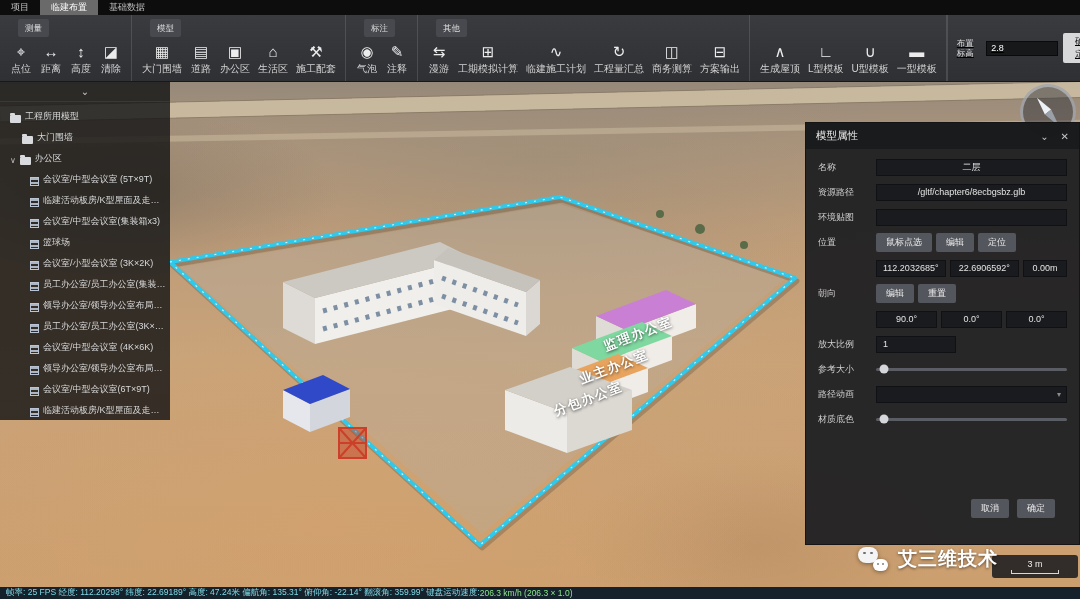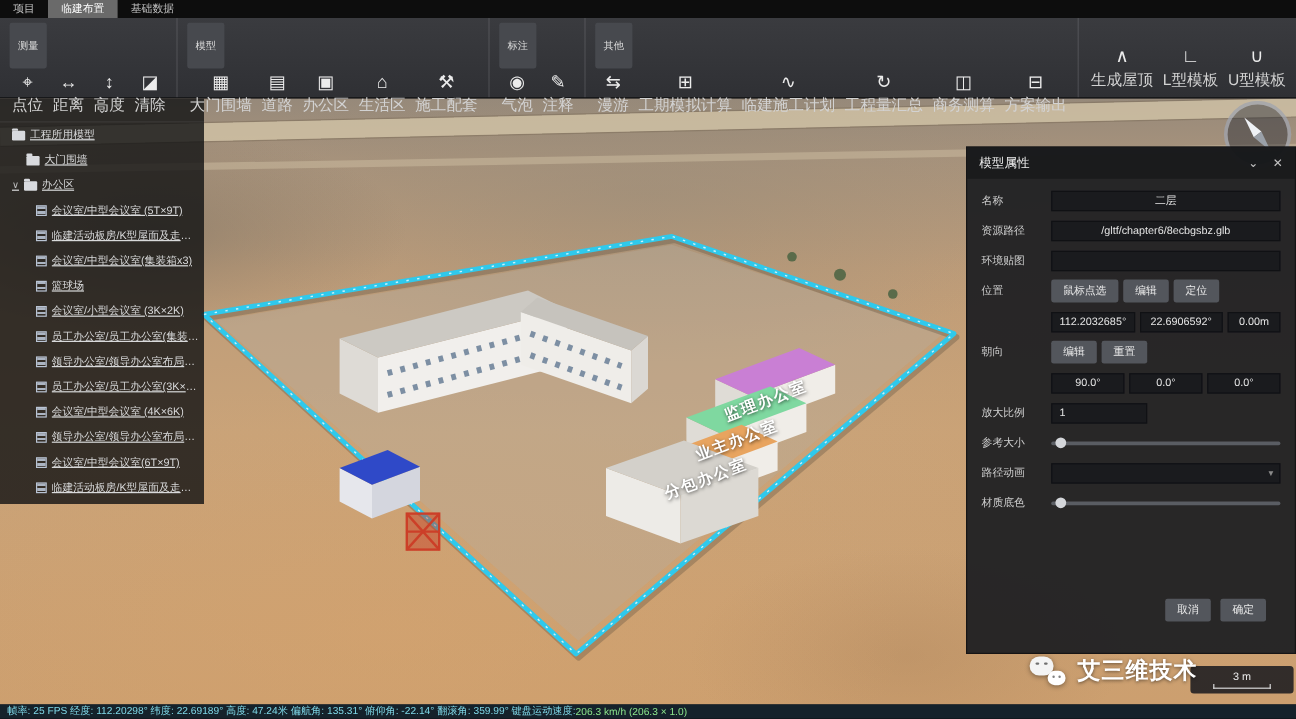--- a/index.html
+++ b/index.html
@@ -13,27 +13,27 @@
   .tab { font-size:9px; color:#c0c0c0; padding:0 11px; display:flex; align-items:center; cursor:pointer; }
   .tab.active { background:#6a6a6a; color:#fff; }
 
   
   .toolbar { position:absolute; top:15px; left:0; right:0; height:67px;
     background:linear-gradient(#3a3b3f,#2f3034); border-bottom:1px solid #17181a;
     display:flex; z-index:29; }
   .tb-groups { display:flex; }
   .tb-group { display:flex; flex-direction:column; padding:3px 5px 3px 6px;
     border-right:1px solid rgba(130,132,138,.32); }
-  .tb-badge { align-self:flex-start; background:#47494e; border-radius:2px; padding:14px 7px;
-    font-size:8.5px; color:#dcdcdc; line-height:10px; margin:1px 0 1px 2px; }
+  .tb-badge { align-self:flex-start; background:#47494e; border-radius:2px; padding:4px 7px;
+    font-size:8.5px; color:#dcdcdc; line-height:10px; margin:1px 0 1px 12px; }
   .tb-tools { display:flex; align-items:flex-end; flex:1; }
   .tb-tool { display:flex; flex-direction:column; align-items:center; padding:1px 4px 2px;
     min-width:30px; cursor:pointer; }
   .tb-ico { font-size:15px; color:#ececec; height:19px; line-height:19px; }
-  .tb-lbl { font-size:13px; color:#d2d2d2; white-space:nowrap; margin-top:1px; }
+  .tb-lbl { font-size:10px; color:#d2d2d2; white-space:nowrap; margin-top:1px; }
   .tb-right { margin-left:auto; display:flex; align-items:center; gap:5px; padding:0 9px;
     border-left:1px solid rgba(130,132,138,.32);text-decoration:underline; }
   .elev-label { font-size:8.5px; color:#ddd; width:30px; line-height:1.2; }
   .elev-input { width:72px; height:15px; background:#17181a; border:1px solid #0a0a0c;
     color:#fff; font-size:9px; padding:0 4px; }
   .elev-btn { background:#d7d8da; color:#1a1a1a; border:none; border-radius:2px;
     font-size:9px; padding:2px 9px; cursor:pointer; }
 
   
   .viewport { position:absolute; top:82px; left:0; width:1080px; height:505px; overflow:hidden;
@@ -88,22 +88,22 @@
   .wm-b2::before { content:""; position:absolute; left:4px; top:4px; width:2px; height:2px;
     border-radius:50%; background:#808080; box-shadow:5px 0 0 #808080; }
   .wm-text { color:#fff; font-size:19px; font-weight:bold; letter-spacing:1px;
     text-shadow:0 1px 3px rgba(0,0,0,.55); }
 
   
   .tree-panel { position:absolute; left:0; top:0; width:170px; height:338px;
     background:rgba(16,17,19,.8); z-index:5; }
   .tree-head { height:20px; display:flex; align-items:center; justify-content:center;
     color:#c8c8c8; font-size:10px; border-bottom:1px solid rgba(255,255,255,.07); cursor:pointer; }
-  .tree-row { height:21px; display:flex; align-items:center; gap:4px; padding-right:4px;
-    color:#d8d9da; font-size:9px; white-space:nowrap; overflow:hidden; cursor:pointer;text-decoration:underline; }
+  .tree-row { height:21px; display:flex; align-items:flex-end; gap:4px; padding-right:4px;
+    color:#d8d9da; font-size:9px; white-space:nowrap; overflow:hidden; cursor:pointer; }
   .indent-0 { padding-left:10px; } .indent-1 { padding-left:22px; } .indent-2 { padding-left:30px; }
   .tree-row.has-arrow { padding-left:10px; }
   .tree-arrow { color:#bdbdbd; font-size:8px; }
   .ico-folder { width:11px; height:8px; background:#d8dade; border-radius:1px; position:relative; flex:none; margin-top:1px; }
   .ico-folder::before { content:""; position:absolute; top:-2px; left:0; width:5px; height:2px;
     background:#d8dade; border-radius:1px 1px 0 0; }
   .ico-model { width:9px; height:9px; flex:none; border:1px solid #b9c4d4;
     background:linear-gradient(180deg, rgba(185,196,212,.9) 0 2px, transparent 2px 4px,
       rgba(185,196,212,.9) 4px 6px, transparent 6px); }
   .tree-lbl { overflow:hidden; text-overflow:ellipsis; }

